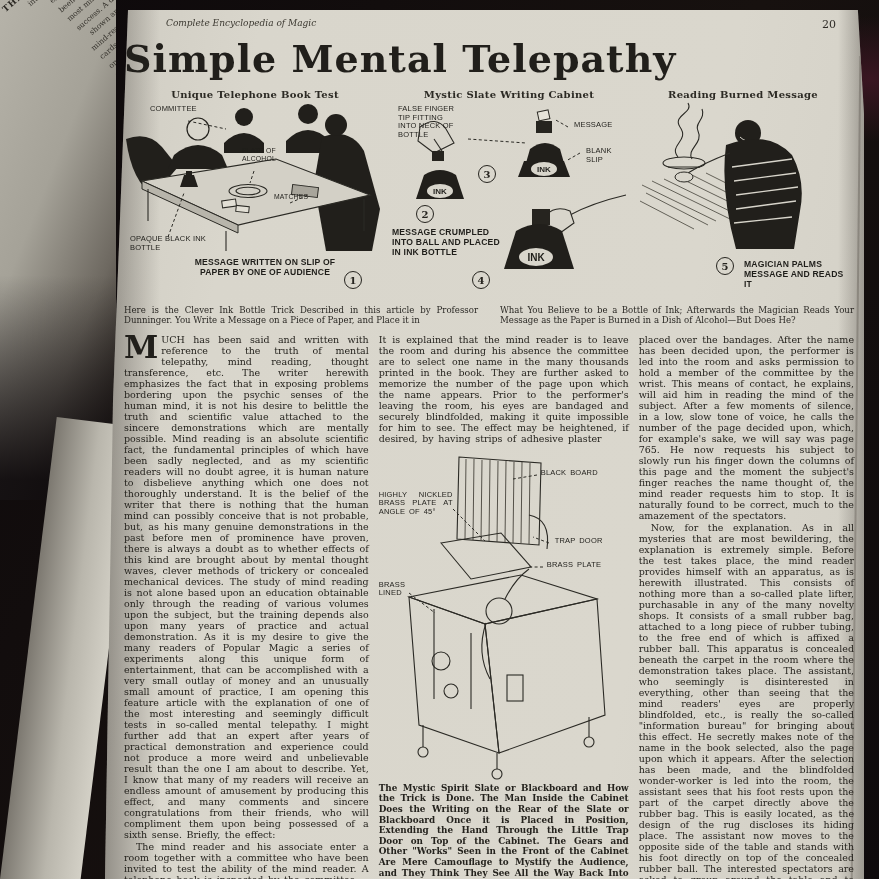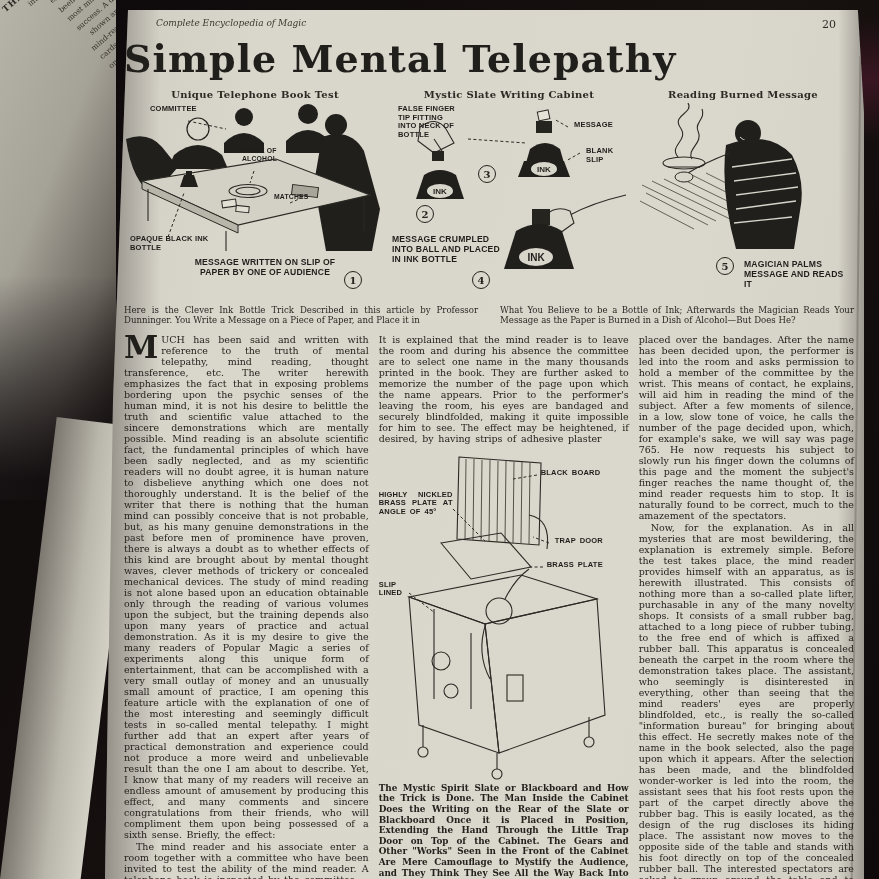--- a/index.html
+++ b/index.html
@@ -35,31 +35,31 @@
     box-shadow:0 0 22px rgba(0,0,0,.55);
   }
   .page:before{content:"";position:absolute;left:0;top:0;bottom:0;width:62px;
     background:linear-gradient(90deg, rgba(31,26,22,.42), rgba(31,26,22,0));pointer-events:none;}
   .page:after{content:"";position:absolute;right:0;top:0;bottom:0;width:26px;
     background:linear-gradient(270deg, rgba(31,26,22,.30), rgba(31,26,22,0));pointer-events:none;}
   .edge-line{position:absolute;right:7px;top:46px;height:830px;width:2px;background:#8a857b;opacity:.55;transform:rotate(.6deg);}
   .content{position:absolute;left:26px;top:8px;width:730px;color:#26241f;}
   
   .hdr{display:flex;justify-content:space-between;align-items:flex-start;height:16px;}
-  .hdr .book{font-style:italic;font-size:9px;color:#3c3931;margin-left:32px;}
+  .hdr .book{font-style:italic;font-size:9px;color:#3c3931;margin-left:42px;}
   .hdr .pageno{font-size:11px;color:#2e2b26;margin-right:18px;}
   .title{text-align:left;font-weight:bold;font-size:38px;letter-spacing:1px;color:#211f1b;
     margin-top:2px;font-family:"DejaVu Serif",serif;}
   
   .figrow{display:flex;margin-top:8px;height:212px;}
   .panel{position:relative;}
   .p1{width:262px;} .p2{width:246px;} .p3{width:222px;}
   .ptitle{font-weight:bold;font-size:10px;text-align:center;color:#2c2a24;letter-spacing:.3px;}
   .sk{position:absolute;left:0;}
-  .lbl{position:absolute;font-family:"Liberation Sans",sans-serif;font-weight:bold;
+  .lbl{position:absolute;font-family:"Liberation Sans",sans-serif;font-weight:normal;
     font-size:7.5px;line-height:8.6px;letter-spacing:.2px;color:#1f1e1a;}
   .lbl.small{font-size:6.8px;line-height:7.8px;}
   .figcap{position:absolute;font-family:"Liberation Sans",sans-serif;font-weight:bold;
     font-size:8.6px;line-height:10px;color:#1f1e1a;text-align:center;letter-spacing:.2px;}
   .figcap.left{text-align:left;}
   .circ{position:absolute;width:16px;height:16px;border:1.6px solid #26241f;border-radius:50%;
     display:flex;align-items:center;justify-content:center;
     font:bold 10px "DejaVu Serif",serif;color:#26241f;background:transparent;}
   
   .caprow{display:flex;margin-top:4px;gap:22px;}
@@ -187,21 +187,21 @@
 
           <line class="dash" x1="82" y1="40" x2="140" y2="44"></line>
           <line class="dash" x1="182" y1="28" x2="168" y2="20"></line>
           <line class="dash" x1="194" y1="54" x2="180" y2="62"></line>
         </svg>
         <div class="lbl" style="left:12px;top:16px;width:64px">FALSE FINGER TIP FITTING INTO NECK OF BOTTLE</div>
         <div class="lbl" style="left:188px;top:32px">MESSAGE</div>
         <div class="lbl" style="left:200px;top:58px;width:40px">BLANK SLIP</div>
         <div class="circ" style="left:92px;top:76px">3</div>
         <div class="circ" style="left:30px;top:116px">2</div>
-        <div class="figcap left" style="left:6px;top:145px;width:108px">MESSAGE CRUMPLED INTO BALL AND PLACED IN INK BOTTLE</div>
+        <div class="figcap left" style="left:6px;top:138px;width:108px">MESSAGE CRUMPLED INTO BALL AND PLACED IN INK BOTTLE</div>
         <div class="circ" style="left:86px;top:182px">4</div>
       </div>
 
       <div class="panel p3">
         <div class="ptitle">Reading Burned Message</div>
         <svg class="sk" style="top:12px" width="222" height="152" viewBox="0 0 222 152">
           <path class="stroke" d="M46,56 C36,44 58,40 48,26 C40,14 62,12 56,2"></path>
           <path class="stroke" d="M60,58 C54,48 72,42 66,30 C62,22 74,18 70,8"></path>
           <ellipse class="stroke" cx="52" cy="62" rx="21" ry="6"></ellipse>
           <line class="stroke" x1="36" y1="66" x2="68" y2="66"></line>
@@ -293,21 +293,21 @@
             <line class="dash" x1="74" y1="62" x2="106" y2="94"></line>
             <line class="dash" x1="158" y1="28" x2="134" y2="32"></line>
             <line class="dash" x1="170" y1="96" x2="154" y2="90"></line>
             <line class="dash" x1="164" y1="120" x2="150" y2="120"></line>
             <line class="dash" x1="30" y1="146" x2="56" y2="166"></line>
           </svg>
           <div class="lbl" style="left:0;top:44px;width:74px">HIGHLY NICKLED BRASS PLATE AT ANGLE OF 45°</div>
           <div class="lbl" style="left:162px;top:22px">BLACK BOARD</div>
           <div class="lbl" style="left:176px;top:90px">TRAP DOOR</div>
           <div class="lbl" style="left:168px;top:114px">BRASS PLATE</div>
-          <div class="lbl" style="left:0;top:134px;width:36px">SLIP LINED</div>
+          <div class="lbl" style="left:0;top:134px;width:36px">BRASS LINED</div>
         </div>
 
         <div class="c2cap">The Mystic Spirit Slate or Blackboard and How the Trick is Done.  The Man Inside the Cabinet Does the Writing on the Rear of the Slate or Blackboard Once it is Placed in Position, Extending the Hand Through the Little Trap Door on Top of the Cabinet. The Gears and Other "Works" Seen in the Front of the Cabinet Are Mere Camouflage to Mystify the Audience, and They Think They See All the Way Back Into the Cabinet, Owing to the Reflection Illusion Caused by the Two Polished Metal Plates.</div>
       </div>
 
       <div class="col c3">
         <div>placed over the bandages.  After the name has been decided upon, the performer is led into the room and asks permission to hold a member of the committee by the wrist.  This means of contact, he explains, will aid him in reading the mind of the subject.  After a few moments of silence, in a low, slow tone of voice, he calls the number of the page decided upon, which, for example's sake, we will say was page 765.  He now requests his subject to slowly run his finger down the columns of this page and the moment the subject's finger reaches the name thought of, the mind reader requests him to stop.  It is naturally found to be correct, much to the amazement of the spectators.</div>
         <div class="para2">Now, for the explanation.  As in all mysteries that are most bewildering, the explanation is extremely simple.  Before the test takes place, the mind reader provides himself with an apparatus, as is herewith illustrated.  This consists of nothing more than a so-called plate lifter, purchasable in any of the many novelty shops.  It consists of a small rubber bag, attached to a long piece of rubber tubing, to the free end of which is affixed a rubber ball.  This apparatus is concealed beneath the carpet in the room where the demonstration takes place.  The assistant, who seemingly is disinterested in everything, other than seeing that the mind readers' eyes are properly blindfolded, etc., is really the so-called "information bureau" for bringing about this effect.  He secretly makes note of the name in the book selected, also the page upon which it appears.  After the selection has been made, and the blindfolded wonder-worker is led into the room, the assistant sees that his foot rests upon the part of the carpet directly above the rubber bag.  This is easily located, as the design of the rug discloses its hiding place.  The assistant now moves to the opposite side of the table and stands with his foot directly on top of the concealed rubber ball.  The interested spectators are asked to group around the table and to assist by concentration.  Seven sharp taps upon the ball secretly advise the "mind reader" that the first digit to the page is number 7.  Six taps and then five more and he, of course, knows where to request the spectator to turn.  As the spectator runs his finger down the page, the</div>
       </div>
 

